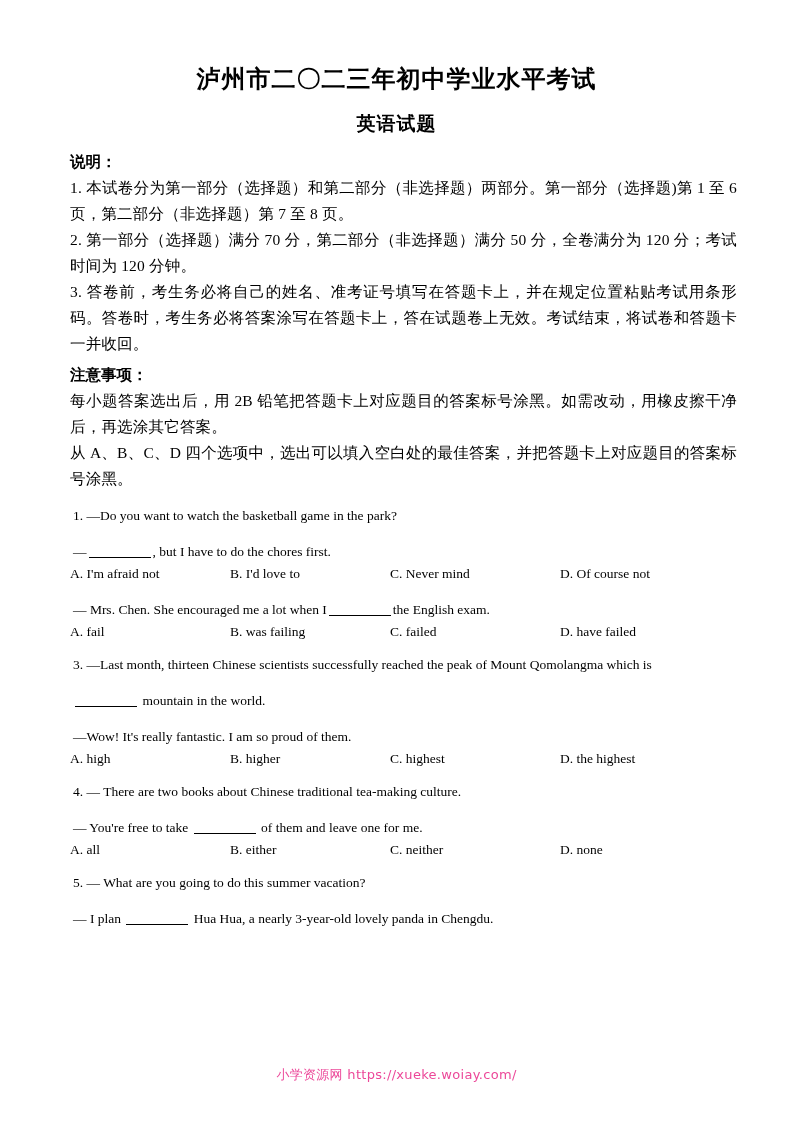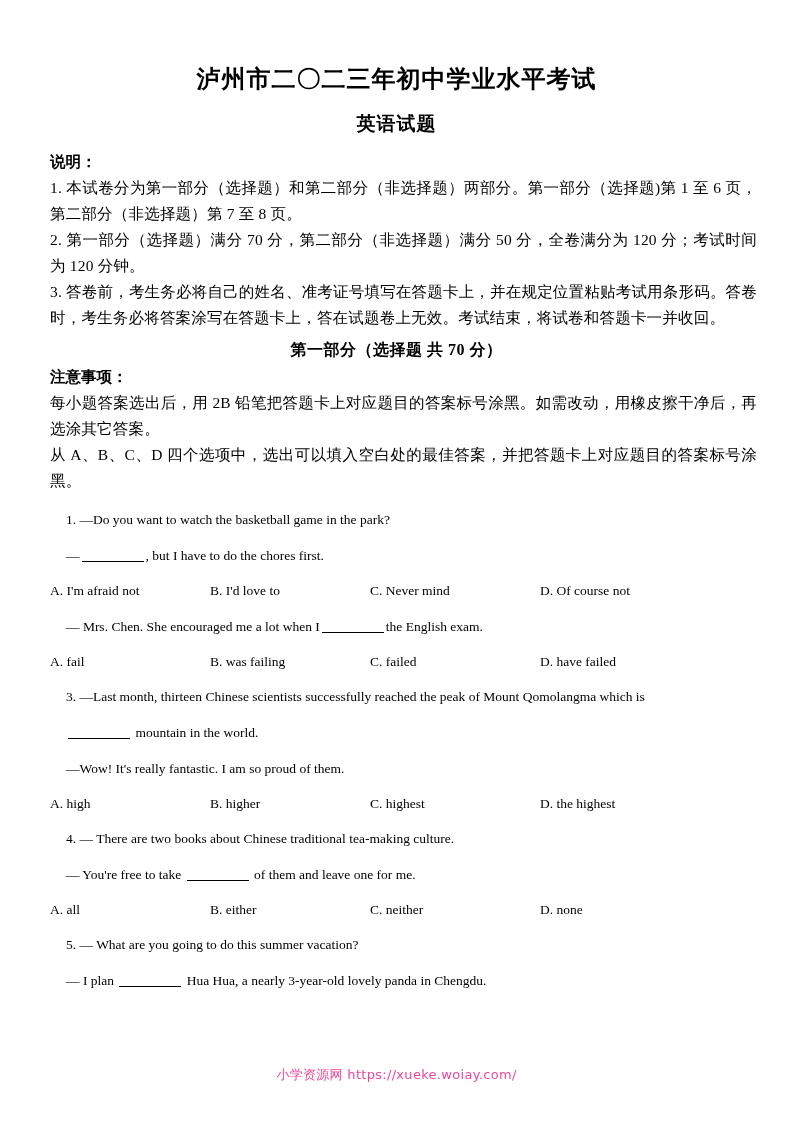--- a/index.html
+++ b/index.html
@@ -14,21 +14,21 @@
     font-family: "Liberation Serif", "DejaVu Serif", serif;
     color: #000000;
     overflow: hidden;
   }
   .page {
     position: absolute;
     left: 0; top: 0;
     width: 793px;
     height: 1122px;
     box-sizing: border-box;
-    padding: 0 36px;
+    padding: 0 56px;
   }
 
   
   .doc-title {
     text-align: center;
     font-family: "Liberation Serif", "DejaVu Serif", serif;
     font-weight: bold;
     font-size: 24px;
     letter-spacing: 1px;
     margin: 0;
@@ -74,21 +74,21 @@
     letter-spacing: 0.5px;
   }
   .spacer-sm { height: 5px; }
   .spacer-md { height: 9px; }
 
   
   .q-block { margin-top: 14px; }
   .q-line {
     font-size: 13.5px;
     line-height: 19px;
-    margin: 16px;
+    margin: 3px;
     padding-left: 14px;
     font-weight: normal;
   }
   .q-line.second { margin-top: 17px; }
   .blank {
     display: inline-block;
     border-bottom: 1px solid #000;
     width: 62px;
     vertical-align: -2px;
     margin: 0 2px;
@@ -127,21 +127,20 @@
 
   <div class="block">
     <p class="cn-label">说明：</p>
     <p class="cn-line">1. 本试卷分为第一部分（选择题）和第二部分（非选择题）两部分。第一部分（选择题)第 1 至 6 页，第二部分（非选择题）第 7 至 8 页。</p>
     <p class="cn-line">2. 第一部分（选择题）满分 70 分，第二部分（非选择题）满分 50 分，全卷满分为 120 分；考试时间为 120 分钟。</p>
     <p class="cn-line">3. 答卷前，考生务必将自己的姓名、准考证号填写在答题卡上，并在规定位置粘贴考试用条形码。答卷时，考生务必将答案涂写在答题卡上，答在试题卷上无效。考试结束，将试卷和答题卡一并收回。</p>
   </div>
 
   <div class="spacer-sm"></div>
 
-  <p class="center-heading">第一部分（选择题  共 70 分）</p>
 
   <div class="block">
     <p class="cn-label">注意事项：</p>
     <p class="cn-line">每小题答案选出后，用 2B 铅笔把答题卡上对应题目的答案标号涂黑。如需改动，用橡皮擦干净后，再选涂其它答案。</p>
   </div>
 
   <div class="block">
     <p class="cn-line">从 A、B、C、D 四个选项中，选出可以填入空白处的最佳答案，并把答题卡上对应题目的答案标号涂黑。</p>
   </div>
 

